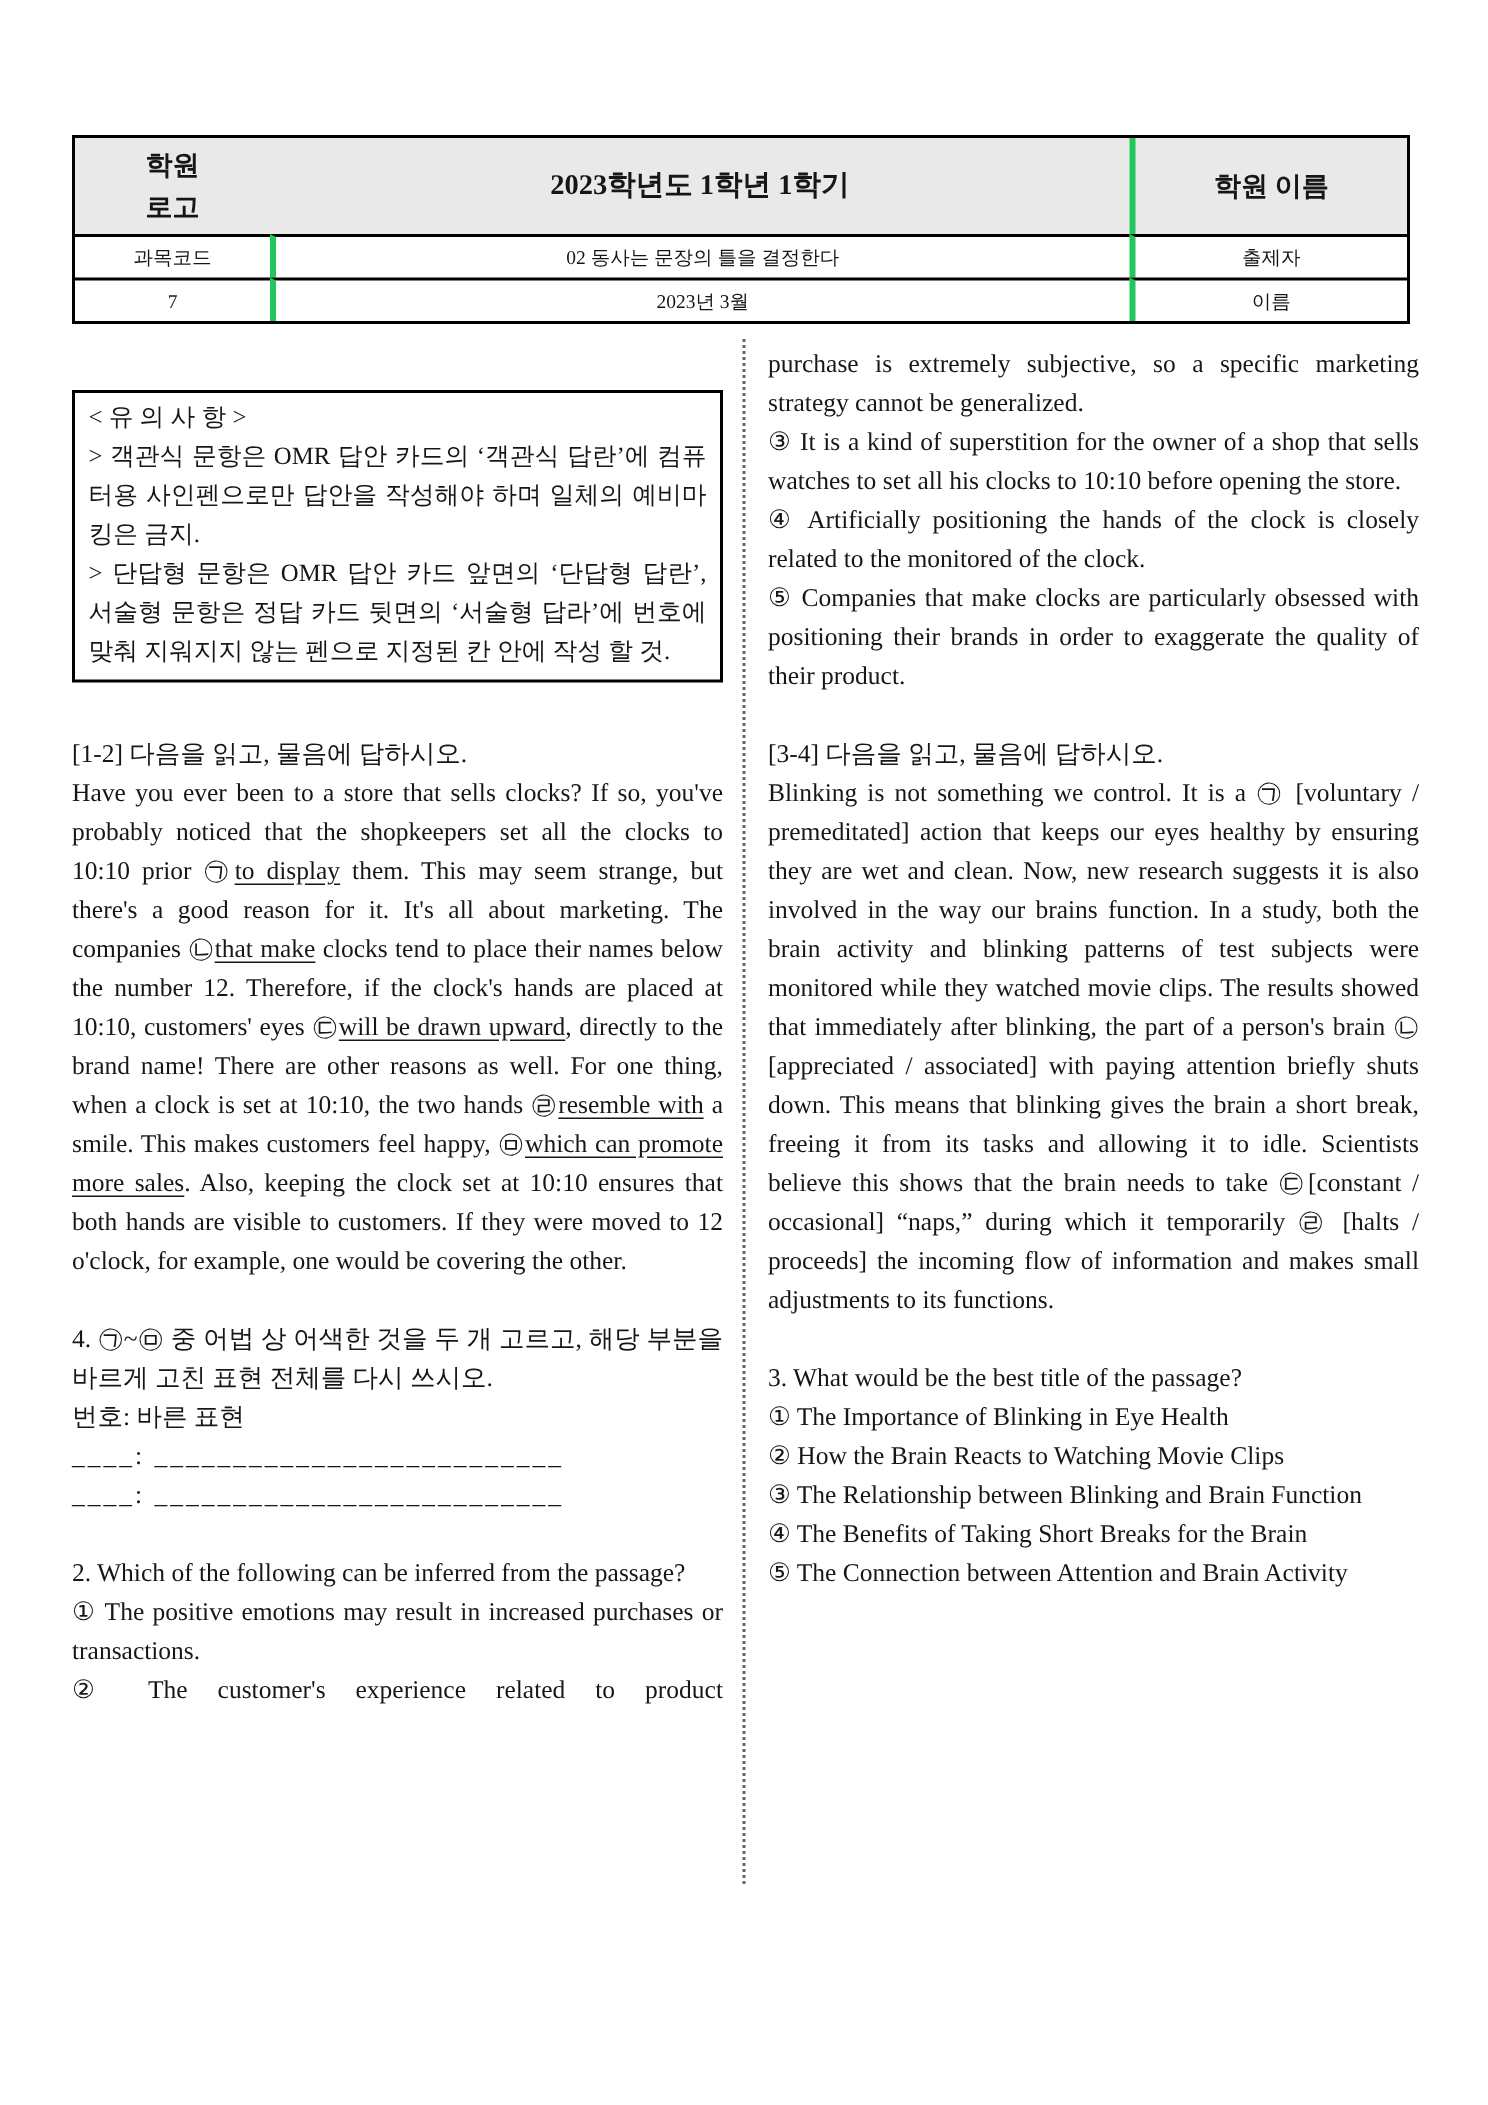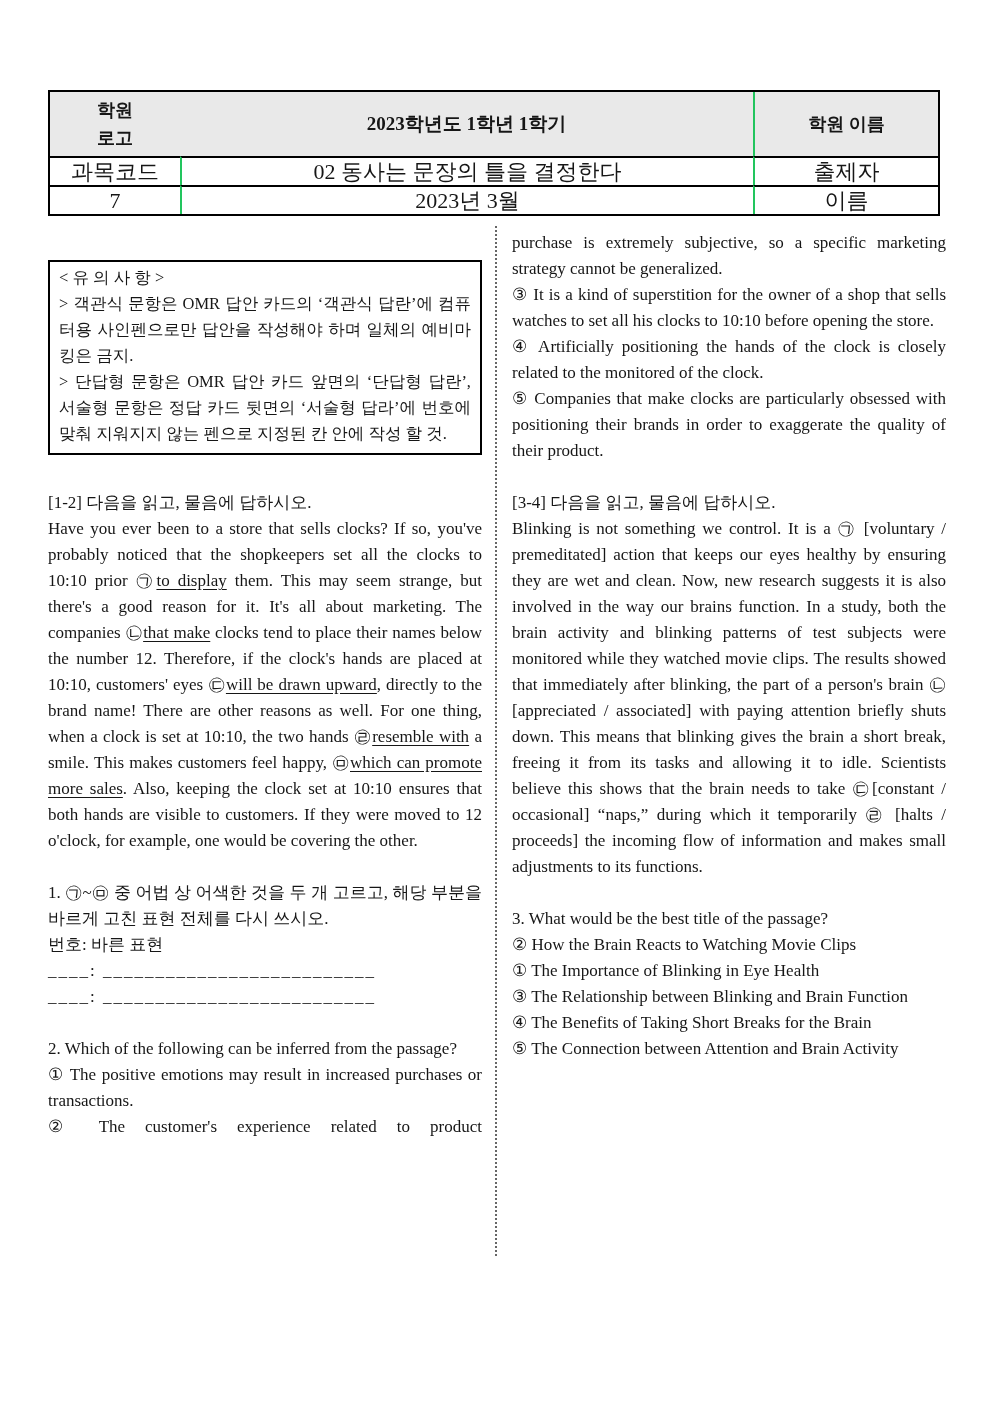--- a/index.html
+++ b/index.html
@@ -9,24 +9,24 @@
     overflow:hidden;
   }
   
   .hdr{
     position:absolute;left:48px;top:90px;width:892px;height:126px;
     border:2px solid #000;box-sizing:border-box;
     display:grid;grid-template-columns:130px 573px 185px;grid-template-rows:64px 29px 29px;
   }
   .hcell{
     display:flex;flex-direction:column;align-items:center;justify-content:center;
-    box-sizing:border-box;text-align:center;font-size:22px;line-height:24px;
+    box-sizing:border-box;text-align:center;font-size:13px;line-height:24px;
   }
   .r1{background:#e9e9e9;font-weight:bold;}
-  .bl{border-left:2px solid #22c55e;}
+  .bl{border-left:4px solid #22c55e;}
   .bt{border-top:2px solid #000;}
   .hdr .title{font-size:19px;line-height:28px;text-align:right;}
   .hdr .logo{font-size:18px;line-height:28px;}
   .hdr .acad{font-size:18px;}
   
   .notice{
     position:absolute;left:48px;top:260px;width:434px;box-sizing:border-box;
     border:2px solid #000;padding:3px 9px 6px 9px;
     font-size:16.5px;line-height:26px;
   }
@@ -93,21 +93,21 @@
   <div class="notice">
     <p class="notice-title">&lt; 유 의 사 항 &gt;</p>
     <p class="notice-line">&gt; 객관식 문항은 OMR 답안 카드의 ‘객관식 답란’에 컴퓨터용 사인펜으로만 답안을 작성해야 하며 일체의 예비마킹은 금지.</p>
     <p class="notice-line">&gt; 단답형 문항은 OMR 답안 카드 앞면의 ‘단답형 답란’, 서술형 문항은 정답 카드 뒷면의 ‘서술형 답라’에 번호에 맞춰 지워지지 않는 펜으로 지정된 칸 안에 작성 할 것.</p>
   </div>
 
   <div class="col col-left">
     <p class="line">[1-2] 다음을 읽고, 물음에 답하시오.</p>
     <p class="para"><span>Have you ever been to a store that sells clocks? If so, you've probably noticed that the shopkeepers set all the clocks to 10:10 prior ㉠</span><span class="useg">to display</span><span> them. This may seem strange, but there's a good reason for it. It's all about marketing. The companies ㉡</span><span class="useg">that make</span><span> clocks tend to place their names below the number 12. Therefore, if the clock's hands are placed at 10:10, customers' eyes ㉢</span><span class="useg">will be drawn upward</span><span>, directly to the brand name! There are other reasons as well. For one thing, when a clock is set at 10:10, the two hands ㉣</span><span class="useg">resemble with</span><span> a smile. This makes customers feel happy, ㉤</span><span class="useg">which can promote more sales</span><span>. Also, keeping the clock set at 10:10 ensures that both hands are visible to customers. If they were moved to 12 o'clock, for example, one would be covering the other.</span></p>
     <div class="gap"></div>
-    <p class="para">1. ㉠~㉤ 중 어법 상 어색한 것을 두 개 고르고, 해당 부분을 바르게 고친 표현 전체를 다시 쓰시오.</p>
+    <p class="para">4. ㉠~㉤ 중 어법 상 어색한 것을 두 개 고르고, 해당 부분을 바르게 고친 표현 전체를 다시 쓰시오.</p>
     <p class="line">번호: 바른 표현</p>
     <p class="line blank">____: __________________________</p>
     <p class="line blank">____: __________________________</p>
     <div class="gap"></div>
     <p class="para">2. Which of the following can be inferred from the passage?</p>
     <p class="para">① The positive emotions may result in increased purchases or transactions.</p>
     <p class="para force-last">② The customer's experience related to product</p>
   </div>
 
   <div class="divider"></div>
@@ -115,22 +115,22 @@
   <div class="col col-right">
     <p class="para">purchase is extremely subjective, so a specific marketing strategy cannot be generalized.</p>
     <p class="para">③ It is a kind of superstition for the owner of a shop that sells watches to set all his clocks to 10:10 before opening the store.</p>
     <p class="para">④ Artificially positioning the hands of the clock is closely related to the monitored of the clock.</p>
     <p class="para">⑤ Companies that make clocks are particularly obsessed with positioning their brands in order to exaggerate the quality of their product.</p>
     <div class="gap"></div>
     <p class="line">[3-4] 다음을 읽고, 물음에 답하시오.</p>
     <p class="para">Blinking is not something we control. It is a ㉠ [voluntary / premeditated] action that keeps our eyes healthy by ensuring they are wet and clean. Now, new research suggests it is also involved in the way our brains function. In a study, both the brain activity and blinking patterns of test subjects were monitored while they watched movie clips. The results showed that immediately after blinking, the part of a person's brain ㉡ [appreciated / associated] with paying attention briefly shuts down. This means that blinking gives the brain a short break, freeing it from its tasks and allowing it to idle. Scientists believe this shows that the brain needs to take ㉢[constant / occasional] “naps,” during which it temporarily ㉣ [halts / proceeds] the incoming flow of information and makes small adjustments to its functions.</p>
     <div class="gap"></div>
     <p class="para">3. What would be the best title of the passage?</p>
+    <p class="para">① The Importance of Blinking in Eye Health</p>
     <p class="para">② How the Brain Reacts to Watching Movie Clips</p>
-    <p class="para">① The Importance of Blinking in Eye Health</p>
     <p class="para">③ The Relationship between Blinking and Brain Function</p>
     <p class="para">④ The Benefits of Taking Short Breaks for the Brain</p>
     <p class="para">⑤ The Connection between Attention and Brain Activity</p>
   </div>
 
   <div class="footer">- 1 -</div>
 
 </div>
 
 </body></html>

